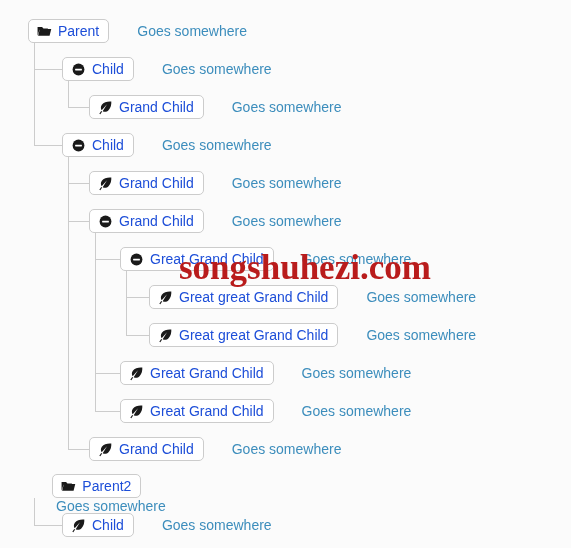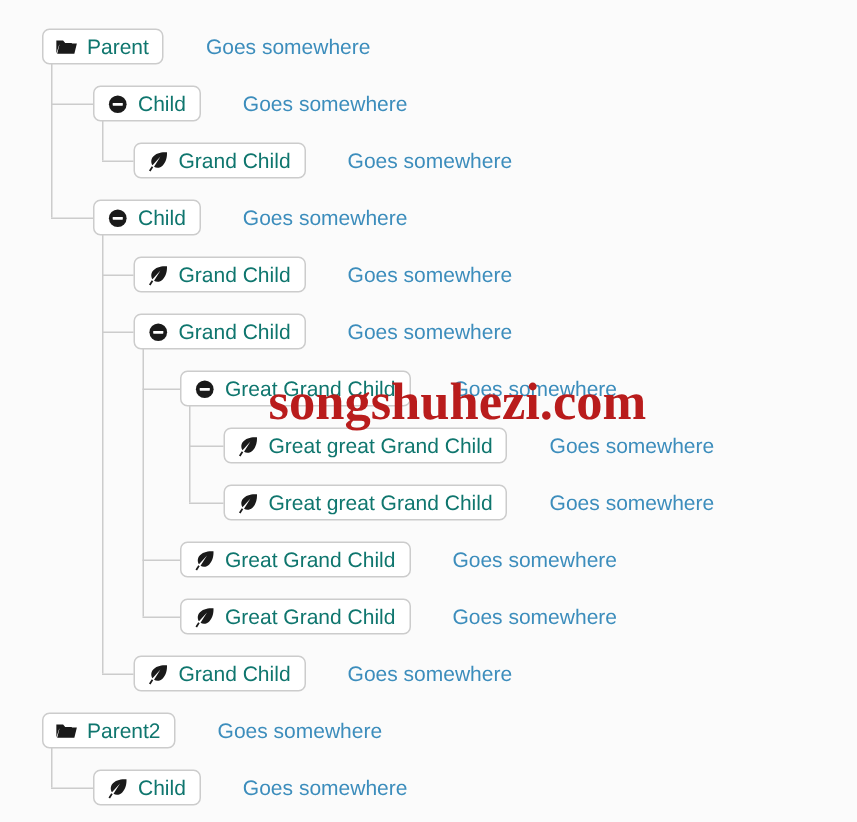--- a/index.html
+++ b/index.html
@@ -45,21 +45,21 @@
     border: 1px solid #cccccc;
     border-radius: 5px;
     font-size: 14px;
     color: #333333;
     line-height: 22px;
     cursor: pointer;
   }
 
   .node-label {
     font-size: 14px;
-    color: #0f766e;
+    color: #1d4ed8;
   }
 
   .node-link {
     margin-left: 28px;
     color: #3c8dbc;
     font-size: 14px;
     text-decoration: none;
     cursor: pointer;
   }
 
@@ -248,21 +248,21 @@
       <div class="node-box">
         <span class="icon">
           <svg width="15" height="15" viewBox="0 0 16 16">
             <path d="M14.2 1.6 C10.4 1.2 6.2 2.2 4.1 5.0 C2.6 7.0 2.9 9.4 3.9 10.9 L9.6 4.6 L5.0 11.9 C6.7 13.1 9.4 12.9 11.2 11.0 C13.6 8.5 14.4 4.8 14.2 1.6 Z M3.4 11.6 L1.4 14.6 L2.5 15.2 L4.4 12.3 Z" fill="#1a1a1a"></path>
           </svg>
         </span>
         <span class="node-label">Grand Child</span>
       </div>
       <a class="node-link" href="#">Goes somewhere</a>
     </div>
-    <div class="tree-row" style="left: 28px; top: 474px;">
+    <div class="tree-row" style="left: 28px; top: 474px; flex-direction: column;">
       <div class="node-box">
         <span class="icon">
           <svg width="15" height="15" viewBox="0 0 16 16">
             <path d="M1.2 12.6 L3.0 5.4 L15.2 5.4 L13.4 12.6 Z M0.6 12.4 L0.6 3.2 L5.4 3.2 L6.9 4.9 L11.6 4.9 L11.6 6.2 L2.6 6.2 Z" fill="#1a1a1a"></path>
           </svg>
         </span>
         <span class="node-label">Parent2</span>
       </div>
       <a class="node-link" href="#">Goes somewhere</a>
     </div>

